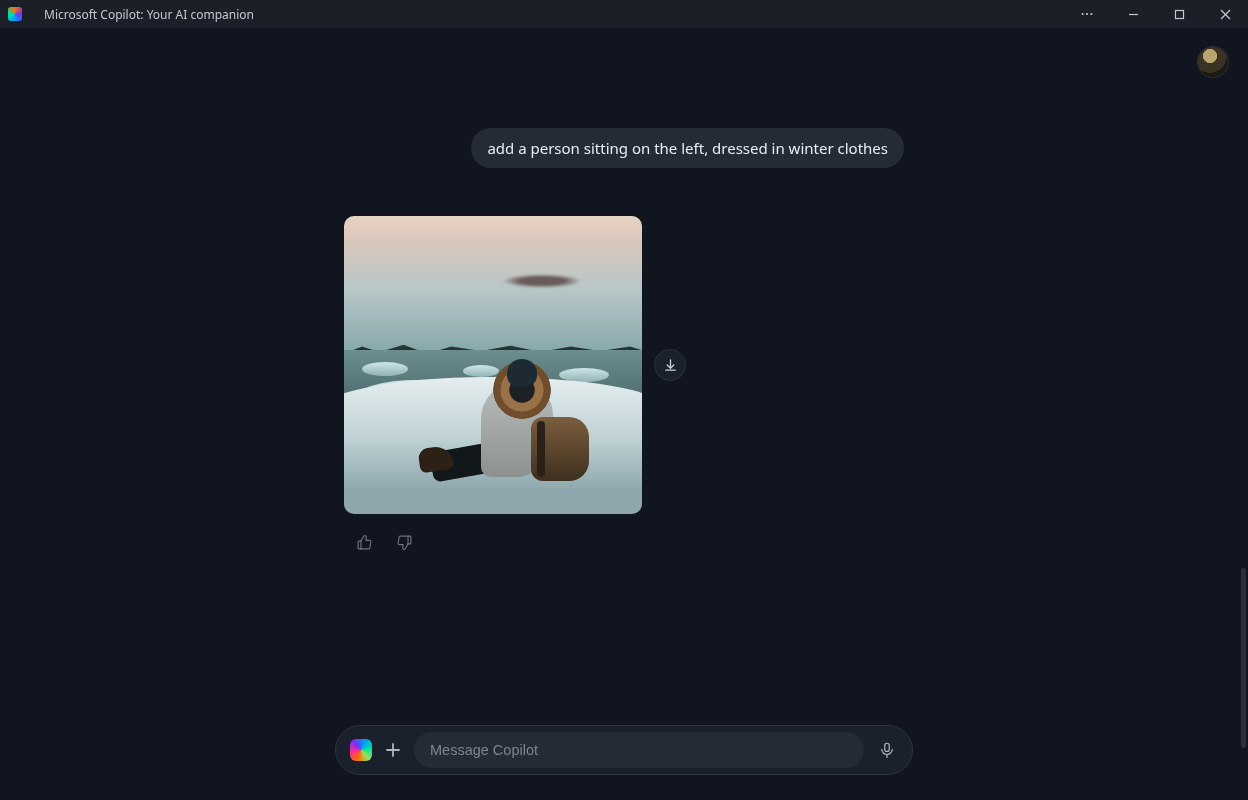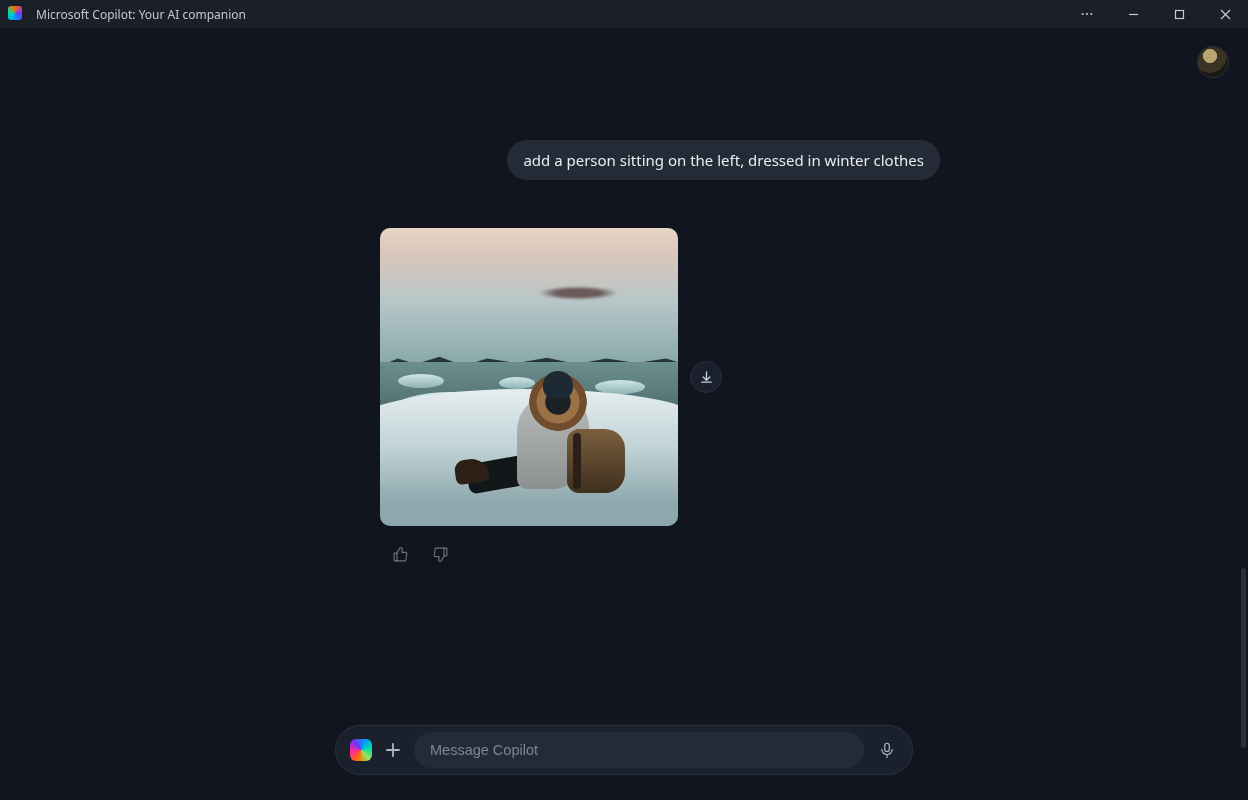--- a/index.html
+++ b/index.html
@@ -6,21 +6,21 @@
   html, body { width: 1248px; height: 800px; overflow: hidden; background: #0d1117; font-family: "Segoe UI", system-ui, sans-serif; color: #e6edf3; }
   
   .titlebar {
     height: 28px;
     background: #1a1f28;
     display: flex;
     align-items: center;
     justify-content: space-between;
     padding: 0 0 0 8px;
   }
-  .titlebar-left { display: flex; align-items: flex-start; gap: 14px; }
+  .titlebar-left { display: flex; align-items: center; gap: 22px; }
   .titlebar-icon { width: 14px; height: 14px; border-radius: 3px; background: conic-gradient(#ff6a00,#7b2ff7,#0099ff,#00e0a4,#ff6a00); }
   .titlebar-title { font-size: 12px; color: #c3c9d1; }
   .titlebar-right { display: flex; }
   .win-btn { width: 46px; height: 28px; display: flex; align-items: center; justify-content: center; color: #c3c9d1; cursor: pointer; }
   
   .content {
     position: relative;
     width: 100%;
     height: calc(100% - 28px);
     background: #11151f;
@@ -35,23 +35,22 @@
     height: 30px;
     border-radius: 50%;
     background: radial-gradient(circle at 40% 30%, #b8a66e 0 25%, #3a3324 26% 60%, #1b1a12 61% 100%);
     box-shadow: 0 0 0 1px rgba(255,255,255,0.1);
   }
   
   .chat-area {
     position: absolute;
     left: 50%;
     transform: translateX(-50%);
-    top: 112px;
+    top: 100px;
     width: 560px;
-    margin-left: 36px;
   }
   
   .user-bubble {
     background: #252b36;
     color: #e6edf3;
     font-size: 15px;
     padding: 10px 16px;
     border-radius: 20px;
     display: inline-block;
     float: right;

